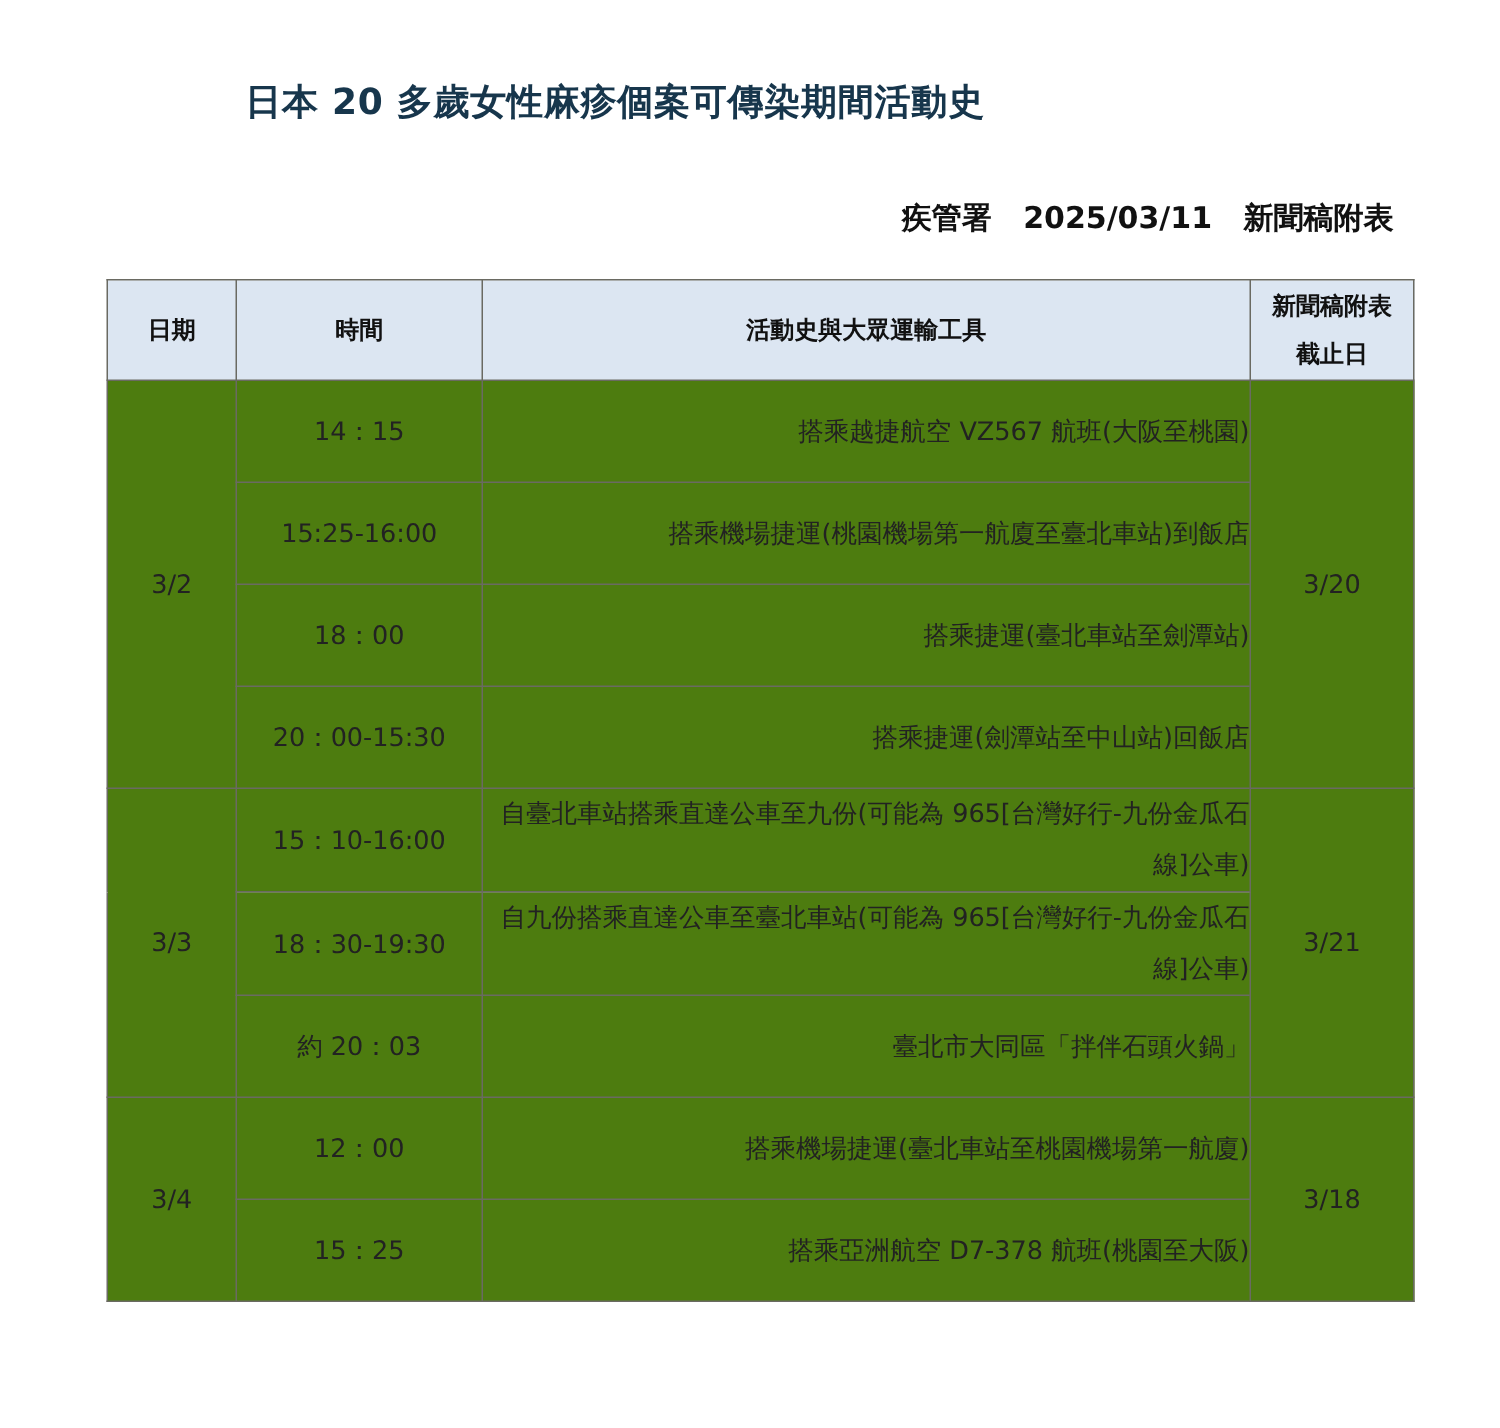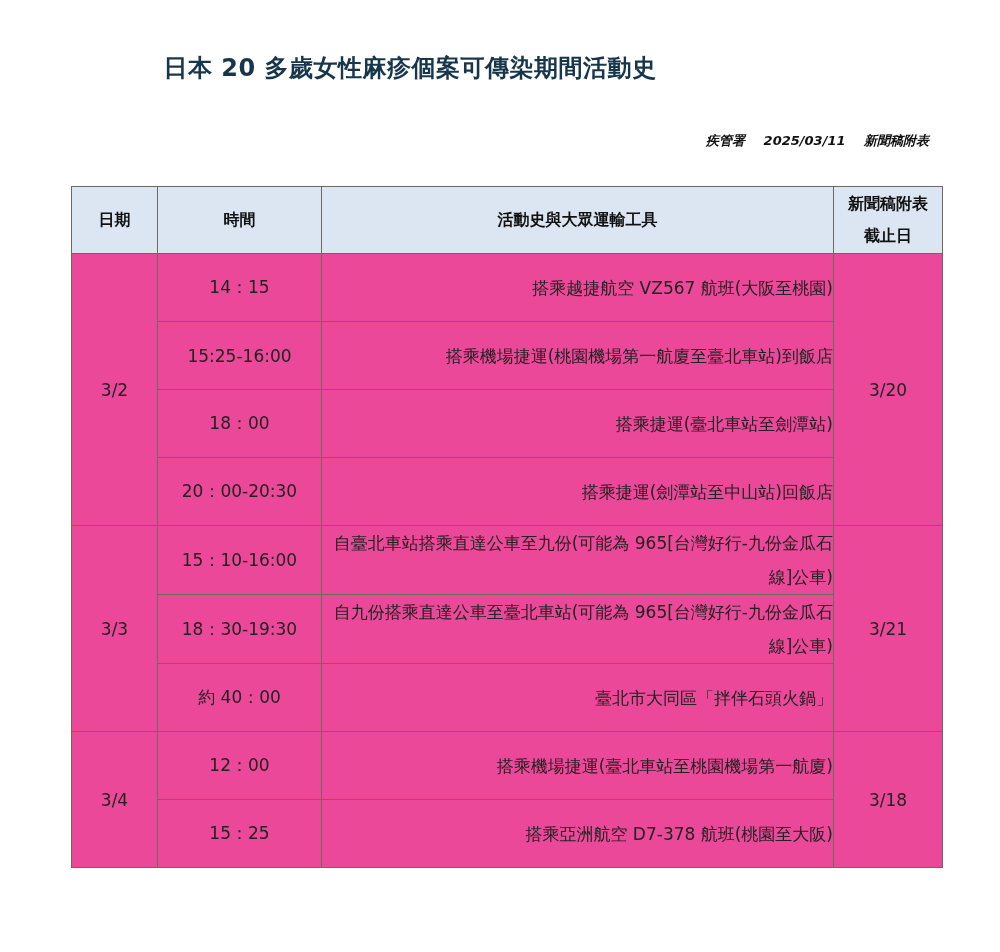--- a/index.html
+++ b/index.html
@@ -23,25 +23,24 @@
       text-align: center;
       font-size: 24px;
       font-weight: bold;
       color: #17364c;
       letter-spacing: 0.5px;
     }
     .subtitle {
       position: absolute;
       top: 132px;
       right: 71px;
-      font-size: 13px;
+      font-size: 20px;
       font-weight: bold;
       color: #111111;
       white-space: nowrap;
-      font-style: italic;
     }
     .subtitle span { margin-left: 14px; }
     .subtitle span:first-child { margin-left: 0; }
     table.schedule {
       position: absolute;
       top: 186px;
       left: 71px;
       width: 871px;
       border-collapse: collapse;
       table-layout: fixed;
@@ -56,21 +55,21 @@
     table.schedule th {
       background: #dce6f2;
       font-weight: bold;
       font-size: 16px;
       text-align: center;
       color: #111111;
       height: 66px;
       line-height: 32px;
     }
     table.schedule td {
-      background: #ec4899;
+      background: #4d7c0f;
       height: 67px;
       color: #222222;
     }
     td.center { text-align: center; }
     td.activity {
       text-align: right;
       padding-left: 10px;
       padding-right: 8px;
       line-height: 34px;
       color: #333333;
@@ -116,36 +115,36 @@
     </tr>
     <tr>
       <td class="center">15:25-16:00</td>
       <td class="activity">搭乘機場捷運(桃園機場第一航廈至臺北車站)到飯店</td>
     </tr>
     <tr>
       <td class="center">18：00</td>
       <td class="activity">搭乘捷運(臺北車站至劍潭站)</td>
     </tr>
     <tr>
-      <td class="center">20：00-20:30</td>
+      <td class="center">20：00-15:30</td>
       <td class="activity">搭乘捷運(劍潭站至中山站)回飯店</td>
     </tr>
 
     <tr>
       <td class="center" rowspan="3">3/3</td>
       <td class="center tall">15：10-16:00</td>
       <td class="activity tall">自臺北車站搭乘直達公車至九份(可能為 965[台灣好行-九份金瓜石線]公車)</td>
       <td class="center" rowspan="3">3/21</td>
     </tr>
     <tr>
       <td class="center tall">18：30-19:30</td>
       <td class="activity tall">自九份搭乘直達公車至臺北車站(可能為 965[台灣好行-九份金瓜石線]公車)</td>
     </tr>
     <tr>
-      <td class="center">約 40：00</td>
+      <td class="center">約 20：03</td>
       <td class="activity">臺北市大同區「拌伴石頭火鍋」</td>
     </tr>
 
     <tr>
       <td class="center" rowspan="2">3/4</td>
       <td class="center">12：00</td>
       <td class="activity">搭乘機場捷運(臺北車站至桃園機場第一航廈)</td>
       <td class="center" rowspan="2">3/18</td>
     </tr>
     <tr>

